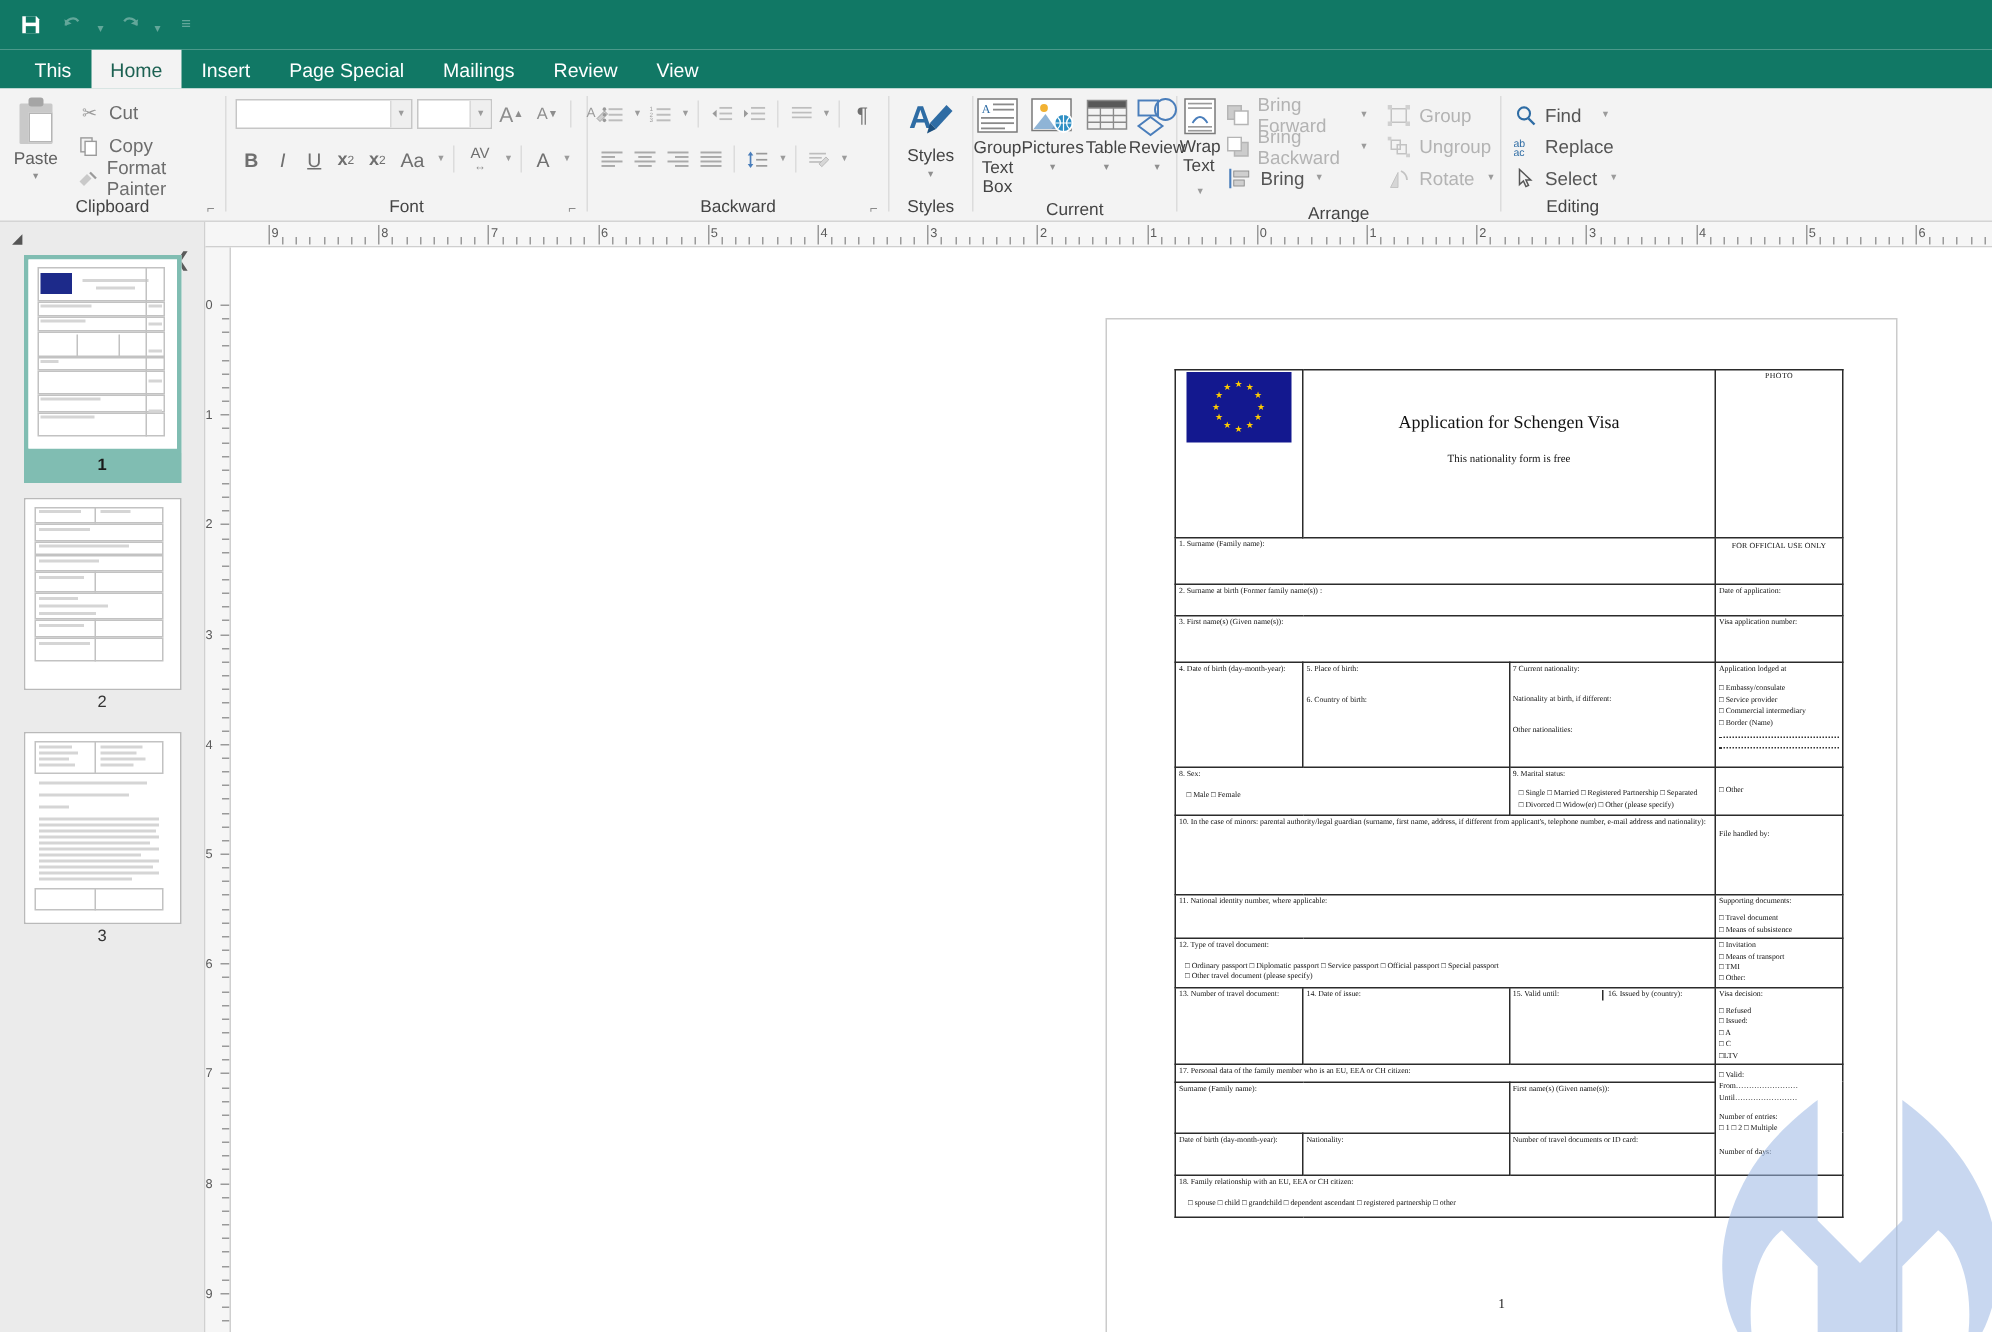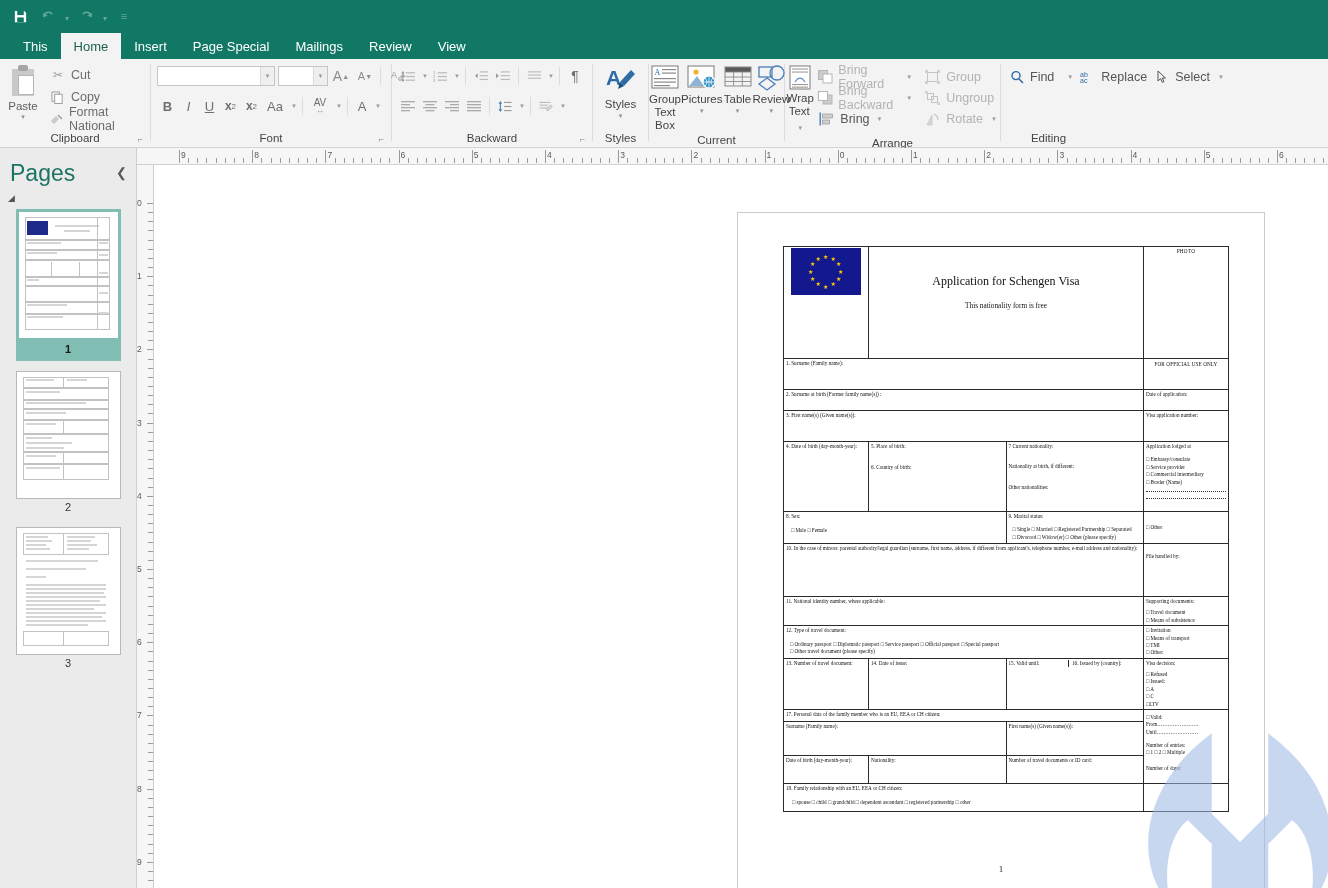--- a/index.html
+++ b/index.html
@@ -265,21 +265,21 @@
           </span>
           <span>Copy</span>
         </div>
         <div class="cmd">
           <span class="ci">
             <svg width="14" height="13" viewBox="0 0 14 13">
                 <path d="M1 8 L6 3 L9 6 L4 11 Z" fill="#c9c9c9"></path>
                 <path d="M8 2 L12 6" stroke="#9a9a9a" stroke-width="1.5"></path>
               </svg>
           </span>
-          <span>Format National</span>
+          <span>Format Painter</span>
         </div>
       </div>
     </div>
     <div class="rgroup-label">
       <span>Clipboard</span>
       <span class="dlg-launch">⌐</span>
     </div>
   </div>
   <div class="rgroup-sep"></div>
 
@@ -632,21 +632,21 @@
           <span class="caret-sm" style="margin-left:3px;">▼</span>
         </div>
       </div>
     </div>
     <div class="rgroup-label">Arrange</div>
   </div>
   <div class="rgroup-sep"></div>
 
   <div class="rgroup editg">
     <div class="rgroup-body">
-      <div style="display:flex;flex-direction:row;padding-top:3px;padding-left:4px;">
+      <div style="display:flex;flex-direction:column;padding-top:3px;padding-left:4px;">
         <div class="a-cmd norm">
           <span class="a-ico">
             <svg width="14" height="14" viewBox="0 0 14 14">
                 <circle cx="6" cy="5.6" r="4" fill="none" stroke="#2e6ca4" stroke-width="1.4"></circle>
                 <path d="M9 9 L13 13" stroke="#2e6ca4" stroke-width="1.6"></path>
               </svg>
           </span>
           <span>Find</span>
           <span class="caret-sm" style="margin-left:8px;">▼</span>
         </div>
@@ -670,21 +670,20 @@
         </div>
       </div>
     </div>
     <div class="rgroup-label">Editing</div>
   </div>
 </div>
 
 <div class="workspace">
 
   <div class="pages-panel">
-    <div class="pages-title">Pages</div>
     <div class="collapse-ico">❮</div>
     <div class="section-caret">◢</div>
 
     <div class="thumb-wrap" style="margin-top:2px;">
       <div class="thumb sel">
         <div class="thumb-img">
           <div class="mini-flag" style="left:8px;top:9px;width:21px;height:14px;"></div>
           <div class="mini-text" style="left:36px;top:13px;width:44px;"></div>
           <div class="mini-text" style="left:45px;top:18px;width:26px;"></div>
           <div class="mini-box" style="left:6px;top:5px;width:85px;height:23px;"></div>

